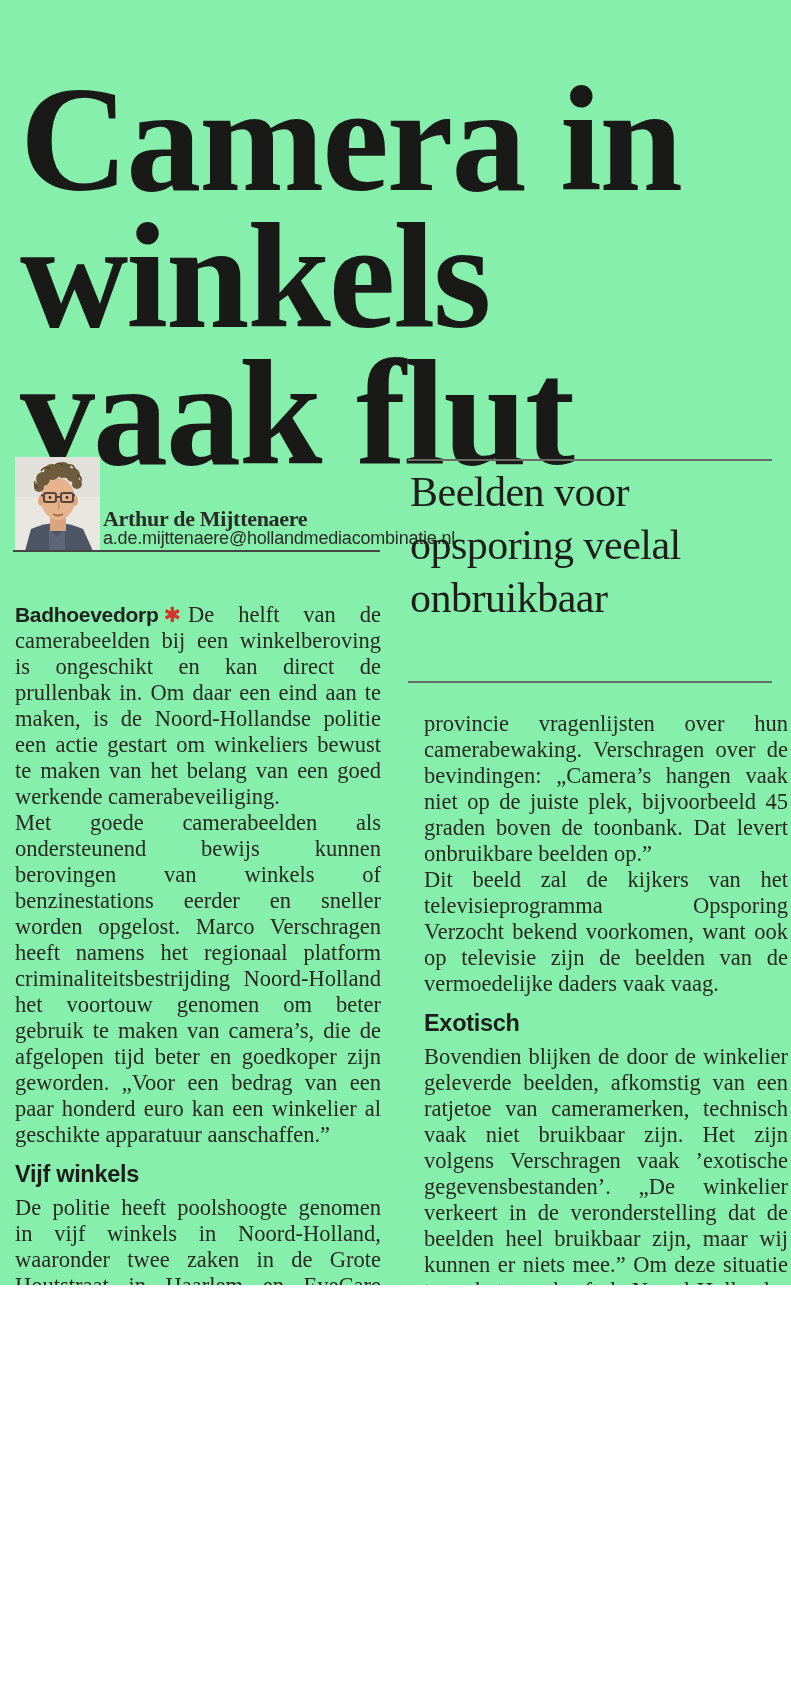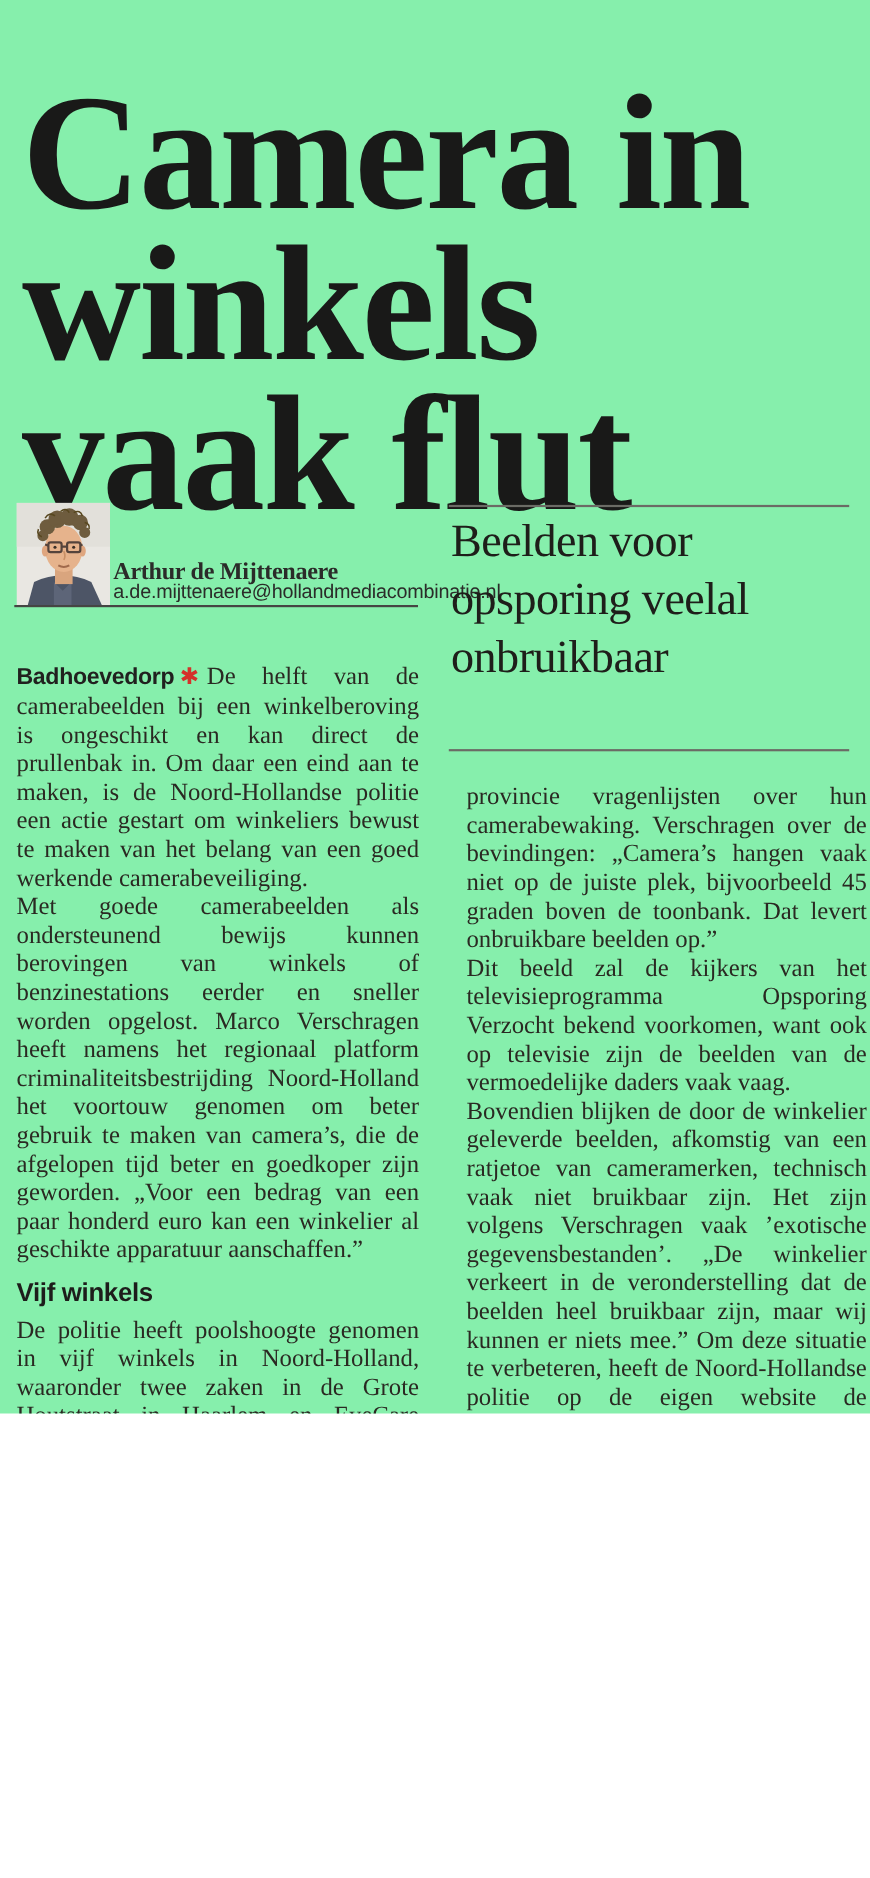--- a/index.html
+++ b/index.html
@@ -228,18 +228,19 @@
   <div class="col-left body-text">
     <p><span class="dateline">Badhoevedorp</span><span class="star-marker">✱</span><span>De helft van de camerabeelden bij een winkelberoving is ongeschikt en kan direct de prullenbak in. Om daar een eind aan te maken, is de Noord-Hollandse politie een actie gestart om winkeliers bewust te maken van het belang van een goed werkende camerabeveiliging.</span></p>
     <p>Met goede camerabeelden als ondersteunend bewijs kunnen berovingen van winkels of benzinestations eerder en sneller worden opgelost. Marco Verschragen heeft namens het regionaal platform criminaliteitsbestrijding Noord-Holland het voortouw genomen om beter gebruik te maken van camera’s, die de afgelopen tijd beter en goedkoper zijn geworden. „Voor een bedrag van een paar honderd euro kan een winkelier al geschikte apparatuur aanschaffen.”</p>
     <h3 class="subhead">Vijf winkels</h3>
     <p>De politie heeft poolshoogte genomen in vijf winkels in Noord-Holland, waaronder twee zaken in de Grote Houtstraat in Haarlem en EyeCare Brilservice in Badhoevedorp. Onderzocht is of deze winkels goede camera’s hadden en of ze op de juiste plek hangen. Dat bleek vaak niet het geval. De politie heeft als onderdeel van de pilot deze winkels voorzien van up-to-date camera’s die bij een overval wel geschikte beelden opleveren. Gemiddeld kostte het de politie, die de kosten voor haar rekening nam, duizend euro om de winkels op deze manier beter te beveiligen. Ook kregen vijftig winkeliers in de</p>
   </div>
 
   <div class="col-right body-text">
     <p>provincie vragenlijsten over hun camerabewaking. Verschragen over de bevindingen: „Camera’s hangen vaak niet op de juiste plek, bijvoorbeeld 45 graden boven de toonbank. Dat levert onbruikbare beelden op.”</p>
     <p>Dit beeld zal de kijkers van het televisieprogramma Opsporing Verzocht bekend voorkomen, want ook op televisie zijn de beelden van de vermoedelijke daders vaak vaag.</p>
+    <h3 class="subhead">Exotisch</h3>
     <p>Bovendien blijken de door de winkelier geleverde beelden, afkomstig van een ratjetoe van cameramerken, technisch vaak niet bruikbaar zijn. Het zijn volgens Verschragen vaak ’exotische gegevensbestanden’. „De winkelier verkeert in de veronderstelling dat de beelden heel bruikbaar zijn, maar wij kunnen er niets mee.” Om deze situatie te verbeteren, heeft de Noord-Hollandse politie op de eigen website de richtlijnen gepubliceerd voor preventief cameratoezicht in winkels. De richtlijnen zijn ook bedoeld voor installateurs. Winkeliers hebben vaak nog gedateerde apparatuur hangen, terwijl ze denken dat de registratie nog goed geschikt is. De ontwikkeling van digitale opnameapparatuur heeft de afgelopen tijd een enorme vlucht genomen, waarbij de kwaliteit is toegenomen en de prijzen zijn gekelderd.</p>
   </div>
 
   <div class="bottom-rule"></div>
 
 </div>
 
 </body></html>

